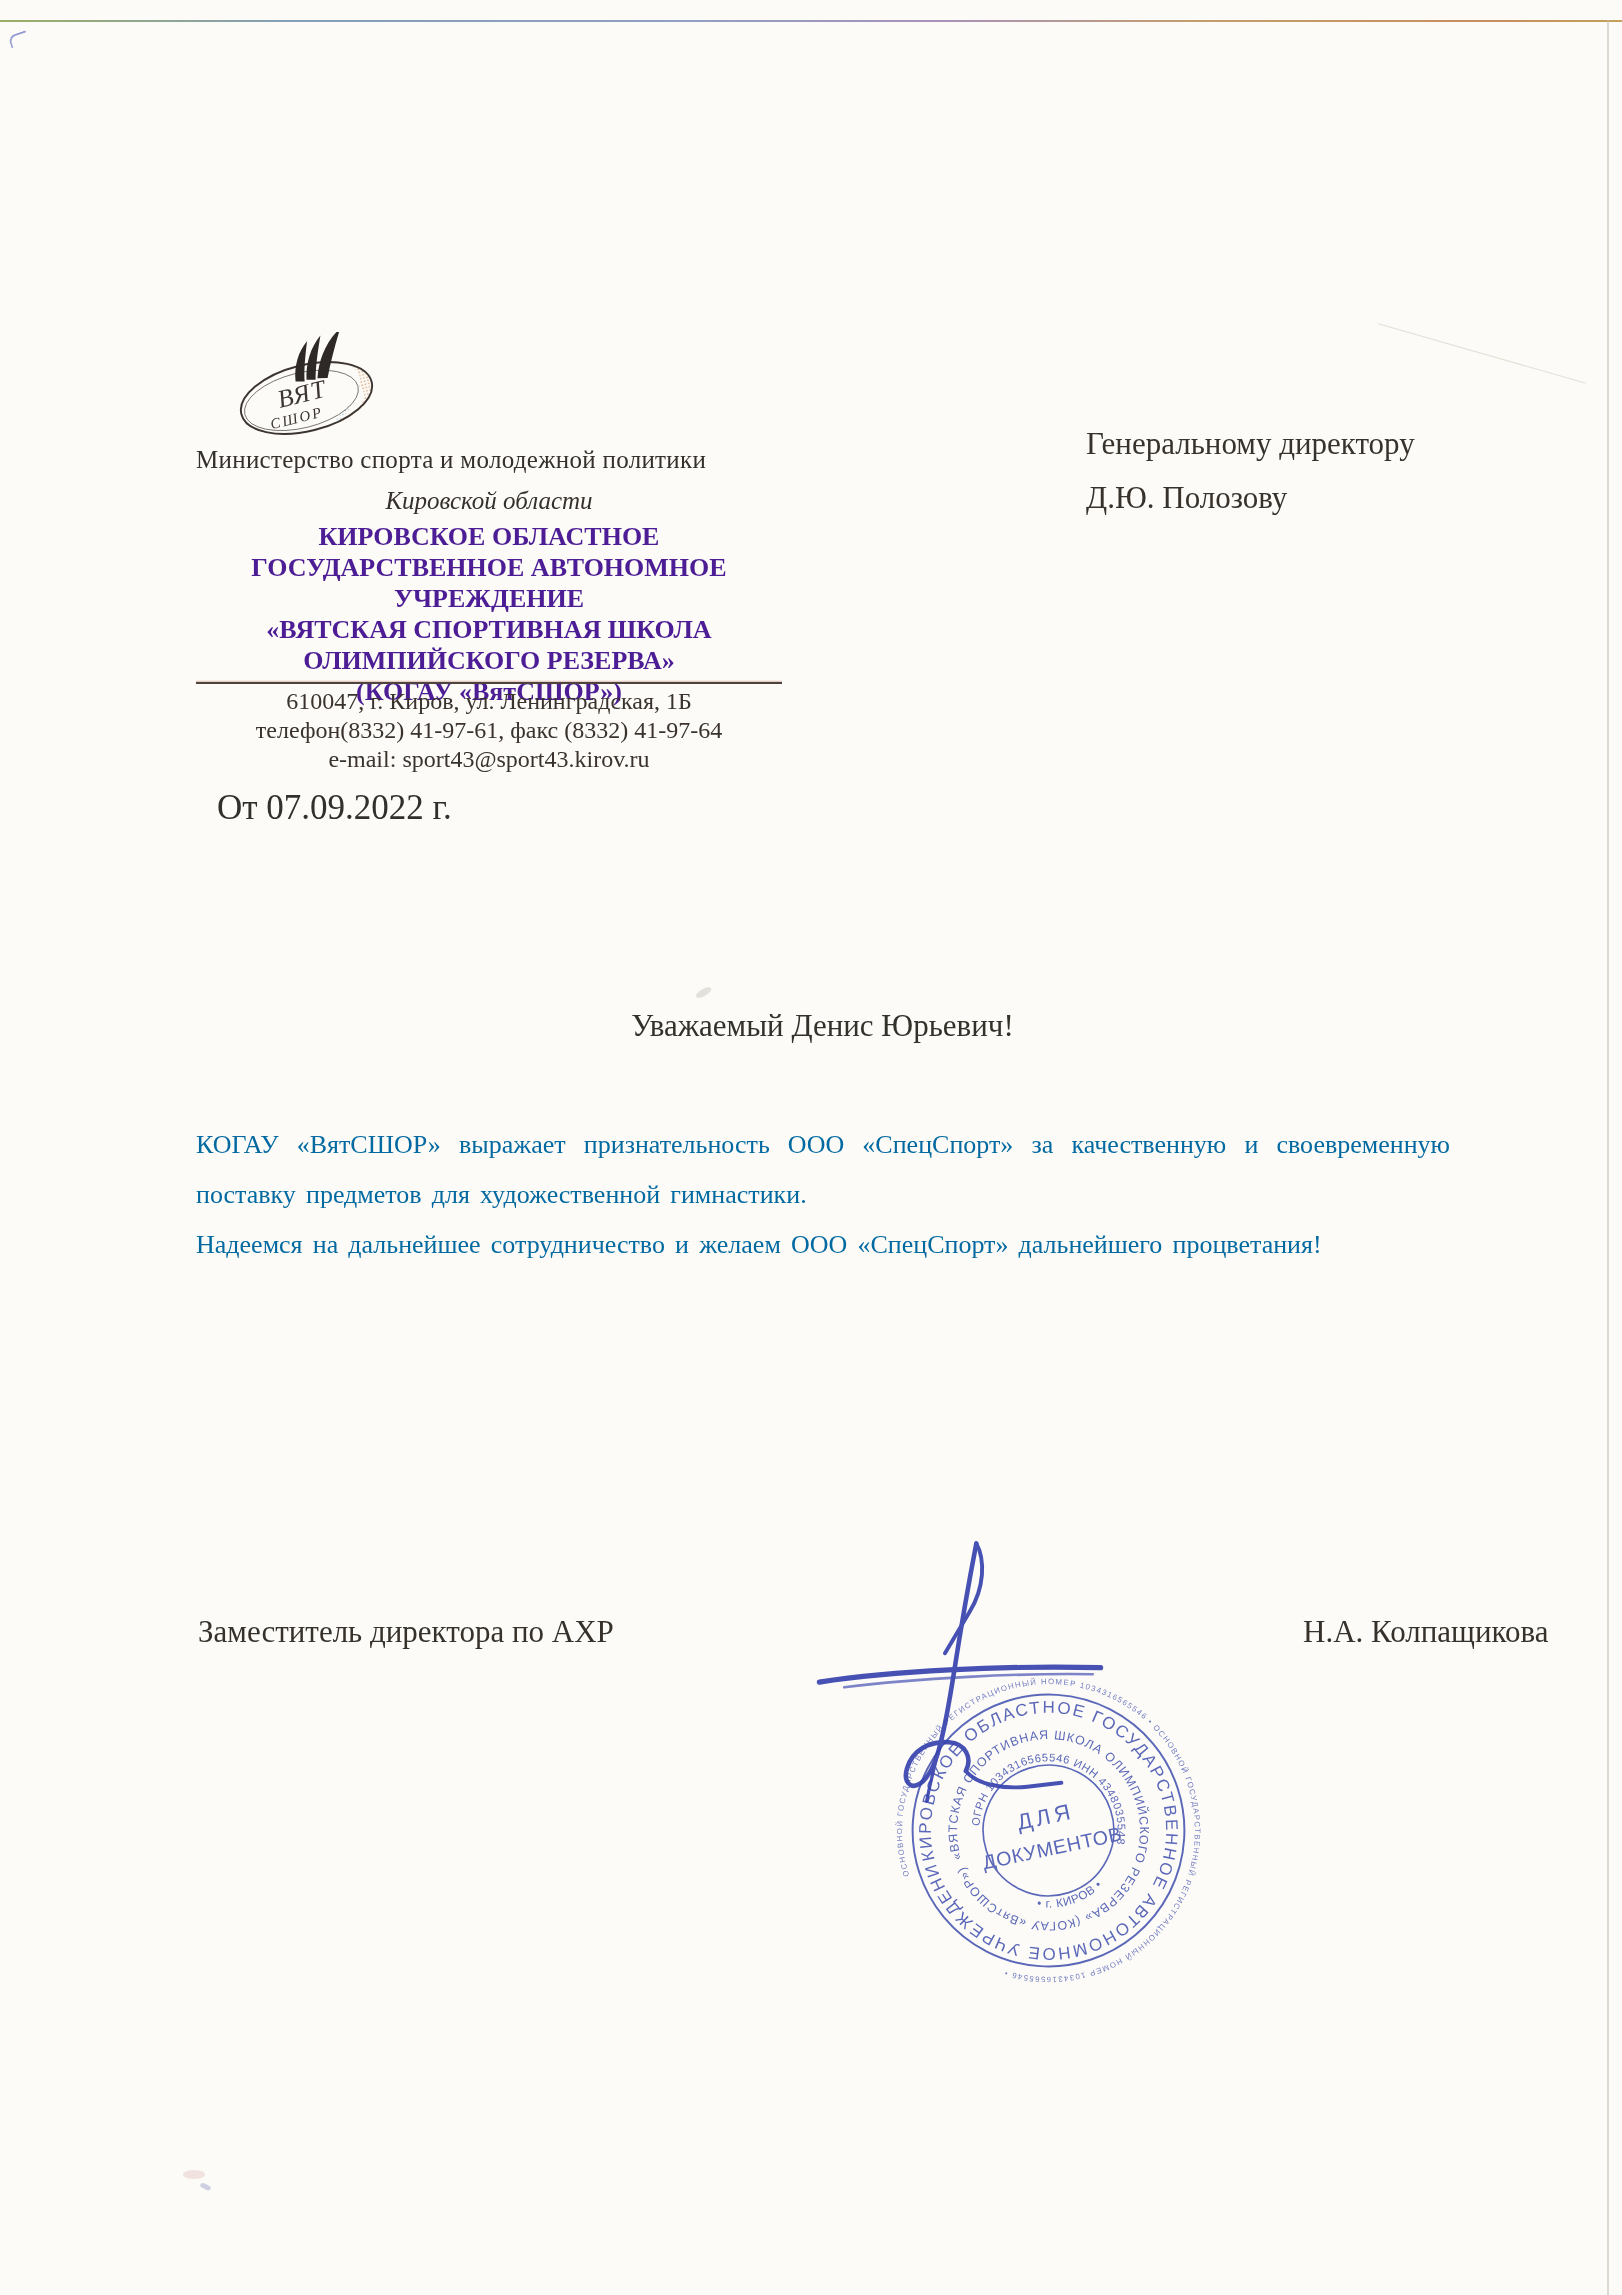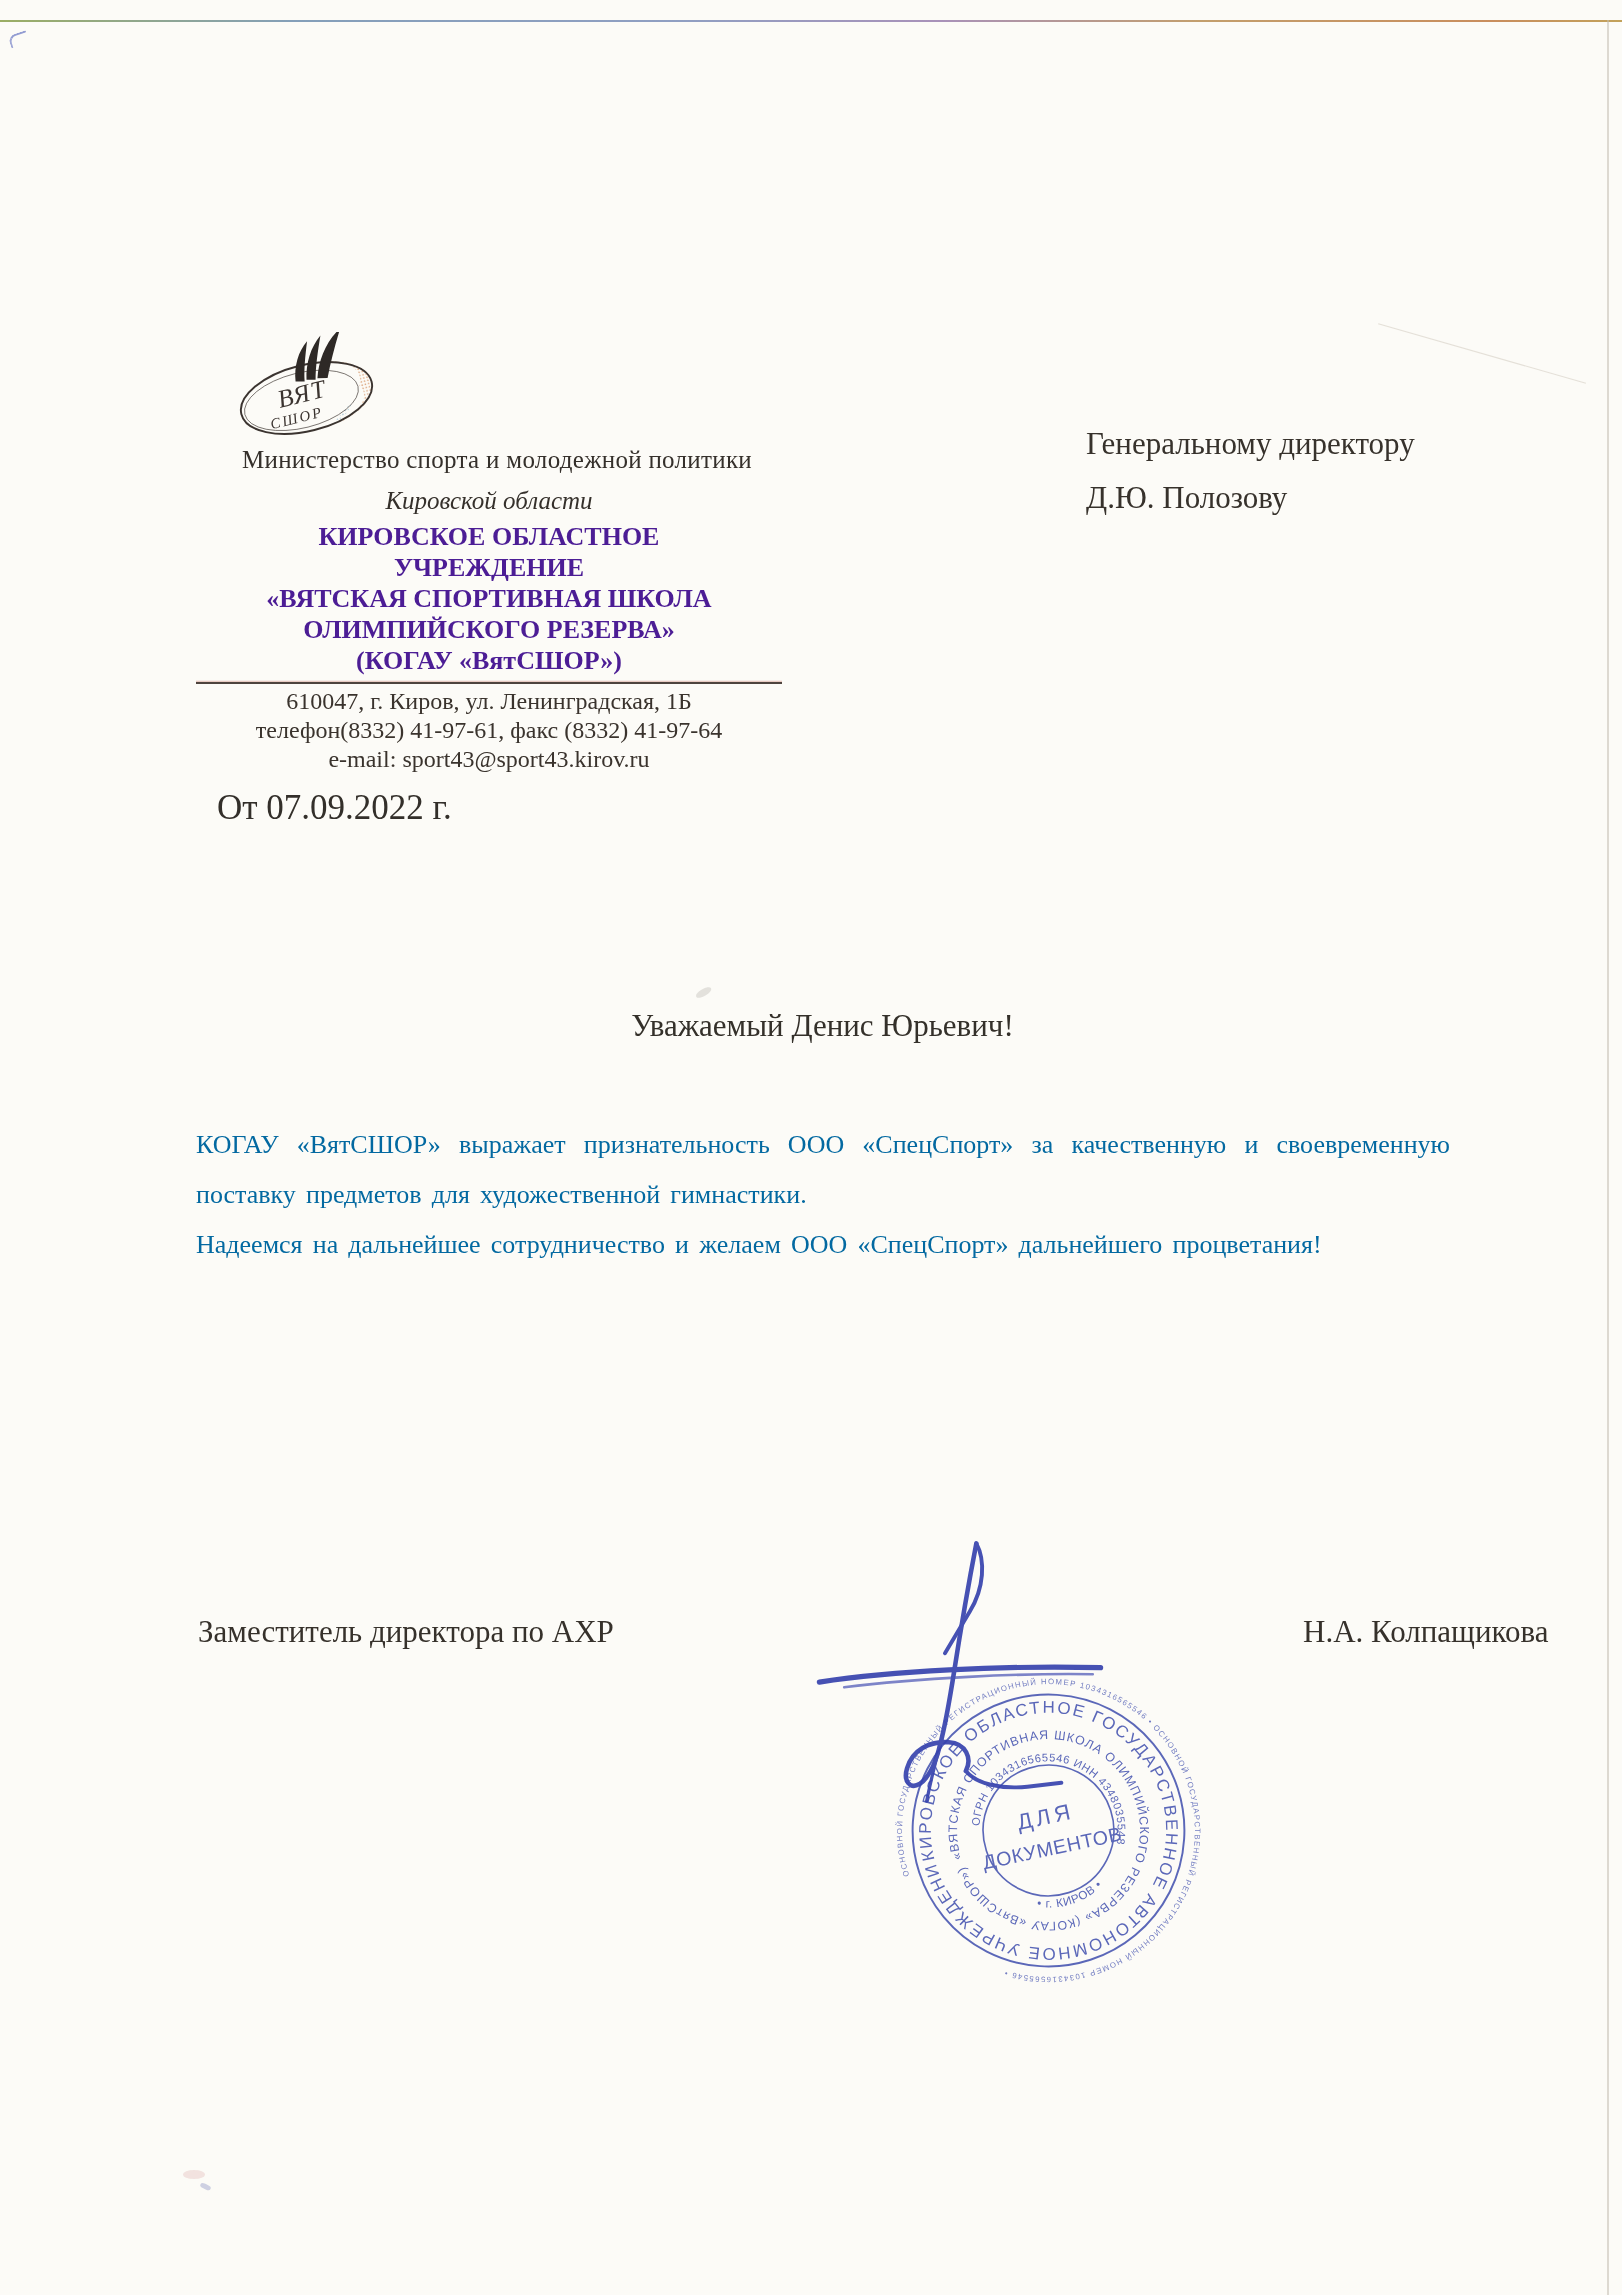--- a/index.html
+++ b/index.html
@@ -30,21 +30,21 @@
     position:absolute;left:1374px;top:353px;width:216px;height:1.3px;
     background:#cdc6ba;opacity:.5;transform:rotate(16deg);
   }
   .speck1{position:absolute;left:183px;top:2170px;width:22px;height:8.5px;background:rgba(214,160,160,.28);border-radius:50%;}
   .speck2{position:absolute;left:200px;top:2184px;width:10.5px;height:5.2px;background:rgba(120,130,185,.35);border-radius:40%;transform:rotate(25deg);}
   .speck3{position:absolute;left:695px;top:989px;width:17px;height:6.5px;background:rgba(170,165,158,.3);border-radius:50%;transform:rotate(-30deg);}
 
   
   .lh-col{position:absolute;left:196px;top:0;width:586px;}
   .logo-wrap{position:absolute;left:221px;top:332px;width:171px;height:110px;}
-  .lh-ministry1{position:absolute;left:8px;top:446px;width:586px;text-align:center;font-size:25px;letter-spacing:0.3px;}
+  .lh-ministry1{position:absolute;left:0;top:446px;width:586px;text-align:left;font-size:25px;letter-spacing:0.3px;}
   .lh-ministry2{position:absolute;left:0;top:487px;width:586px;text-align:center;font-size:25px;font-style:italic;}
   .lh-org{position:absolute;left:0;top:521px;width:586px;text-align:center;font-weight:bold;font-size:26px;line-height:31px;color:#4c1d95;}
   .lh-rule{position:absolute;left:0;top:682px;width:586px;height:0;border-top:2.6px solid #4e443e;box-shadow:0 -1.3px 0 rgba(170,60,40,.25);}
   .lh-contact{position:absolute;left:0;width:586px;text-align:center;font-size:24px;color:#3a332d;}
   .lh-address{top:688px;}
   .lh-phone{top:717px;}
   .lh-email{top:746px;}
 
   .date-line{position:absolute;left:217px;top:788px;font-size:35px;color:#332f2a;}
 
@@ -103,20 +103,21 @@
         <text x="-26" y="40" text-anchor="middle" font-family="Liberation Serif, DejaVu Serif, serif" font-style="italic" font-size="27" letter-spacing="4" fill="#3b3430">СШОР</text>
       </g>
     </svg>
   </div>
 
   <div class="lh-col">
     <div class="lh-ministry1">Министерство спорта и молодежной политики</div>
     <div class="lh-ministry2">Кировской области</div>
     <div class="lh-org">
       <div>КИРОВСКОЕ ОБЛАСТНОЕ</div>
+      <div>ГОСУДАРСТВЕННОЕ АВТОНОМНОЕ</div>
       <div>УЧРЕЖДЕНИЕ</div>
       <div>«ВЯТСКАЯ СПОРТИВНАЯ ШКОЛА</div>
       <div>ОЛИМПИЙСКОГО РЕЗЕРВА»</div>
       <div>(КОГАУ «ВятСШОР»)</div>
     </div>
     <div class="lh-rule"></div>
     <div class="lh-contact lh-address">610047, г. Киров, ул. Ленинградская, 1Б</div>
     <div class="lh-contact lh-phone">телефон(8332) 41-97-61, факс (8332) 41-97-64</div>
     <div class="lh-contact lh-email">e-mail: sport43@sport43.kirov.ru</div>
   </div>

